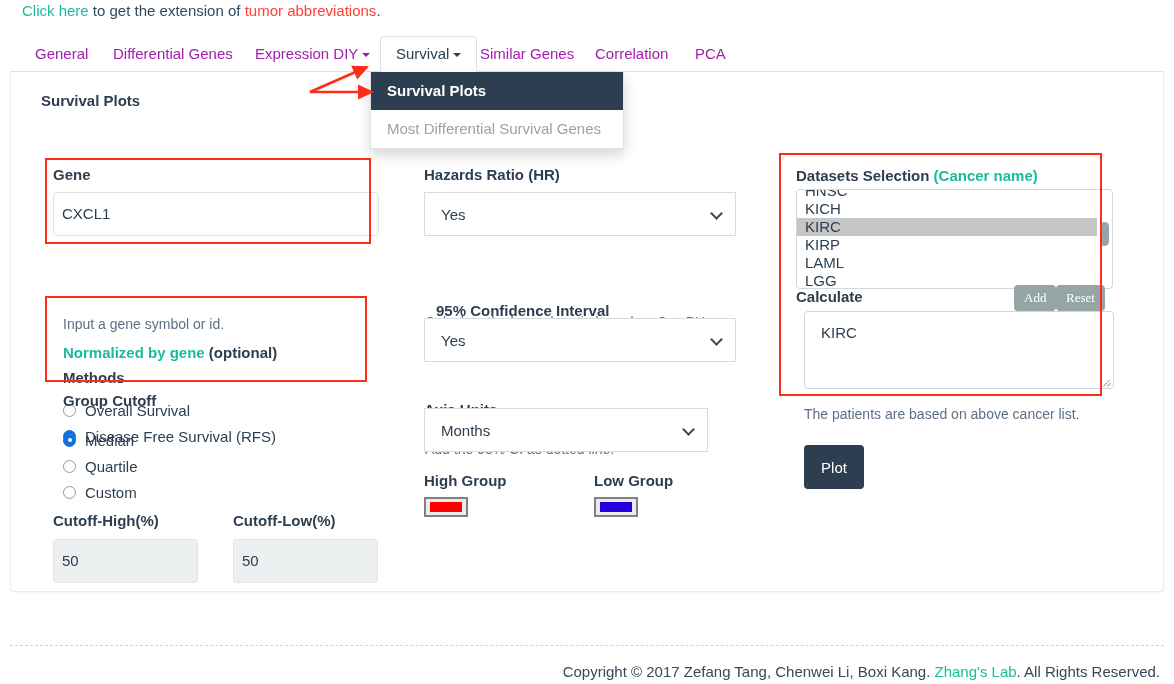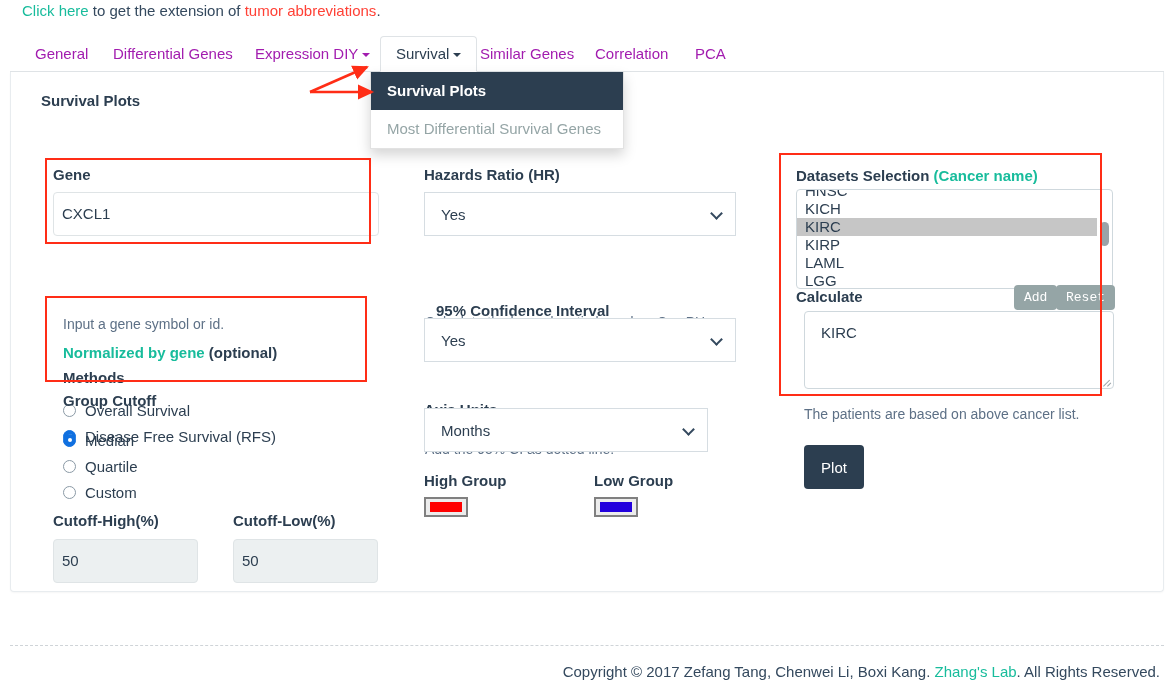--- a/index.html
+++ b/index.html
@@ -131,21 +131,21 @@
     position:absolute; right:3px; top:4px; width:9px; bottom:4px;
     background:#fff; border-left:1px solid #e6ebee;
   }
   .sbthumb {
     position:absolute; right:3px; width:9px; height:24px;
     background:#9aa3a8; border-radius:5px;
   }
 
   .smallbtn {
     background:#95a5a6; color:#fff; border:none; border-radius:4px;
-    font-size:13px; padding:5px 10px; font-family:Liberation Mono, monospace;
+    font-size:13px; padding:5px 10px; font-family:Liberation Serif, serif;
     cursor:pointer;
   }
   .textarea {
     position:absolute; border:1px solid #cfd8dd; border-radius:4px;
     background:#fff; font-size:15px; color:#2c3e50;
     padding:12px 16px; resize:none;
     font-family:"Liberation Sans", sans-serif;
   }
   .resize-grip {
     position:absolute; width:10px; height:10px; pointer-events:none;

